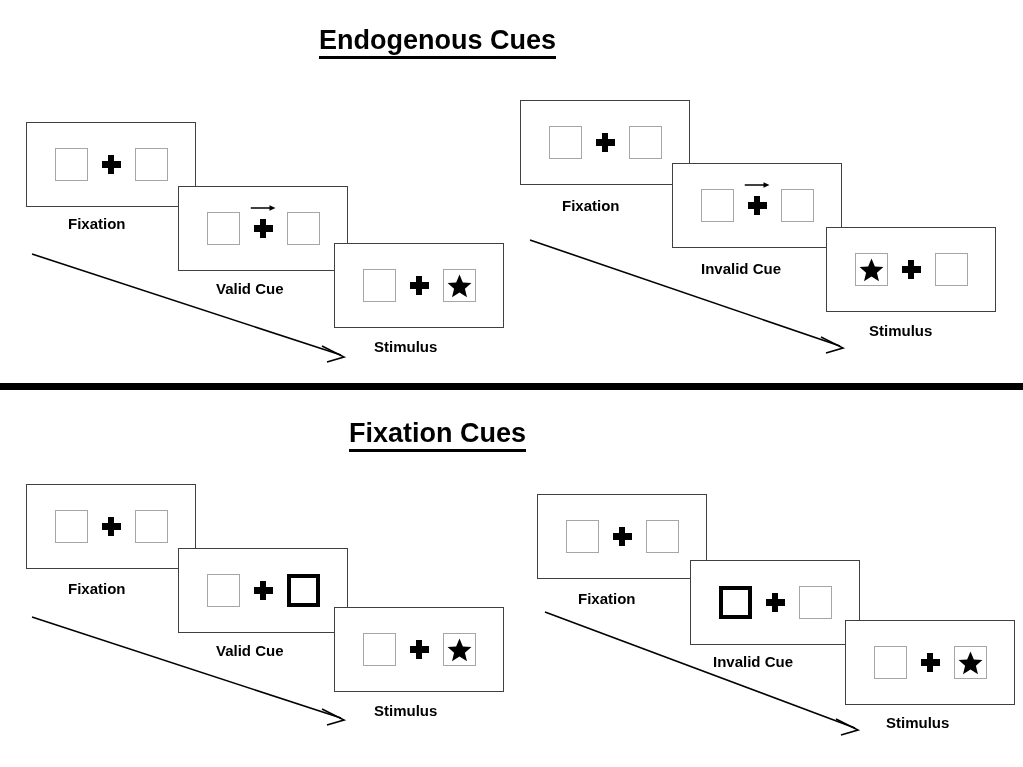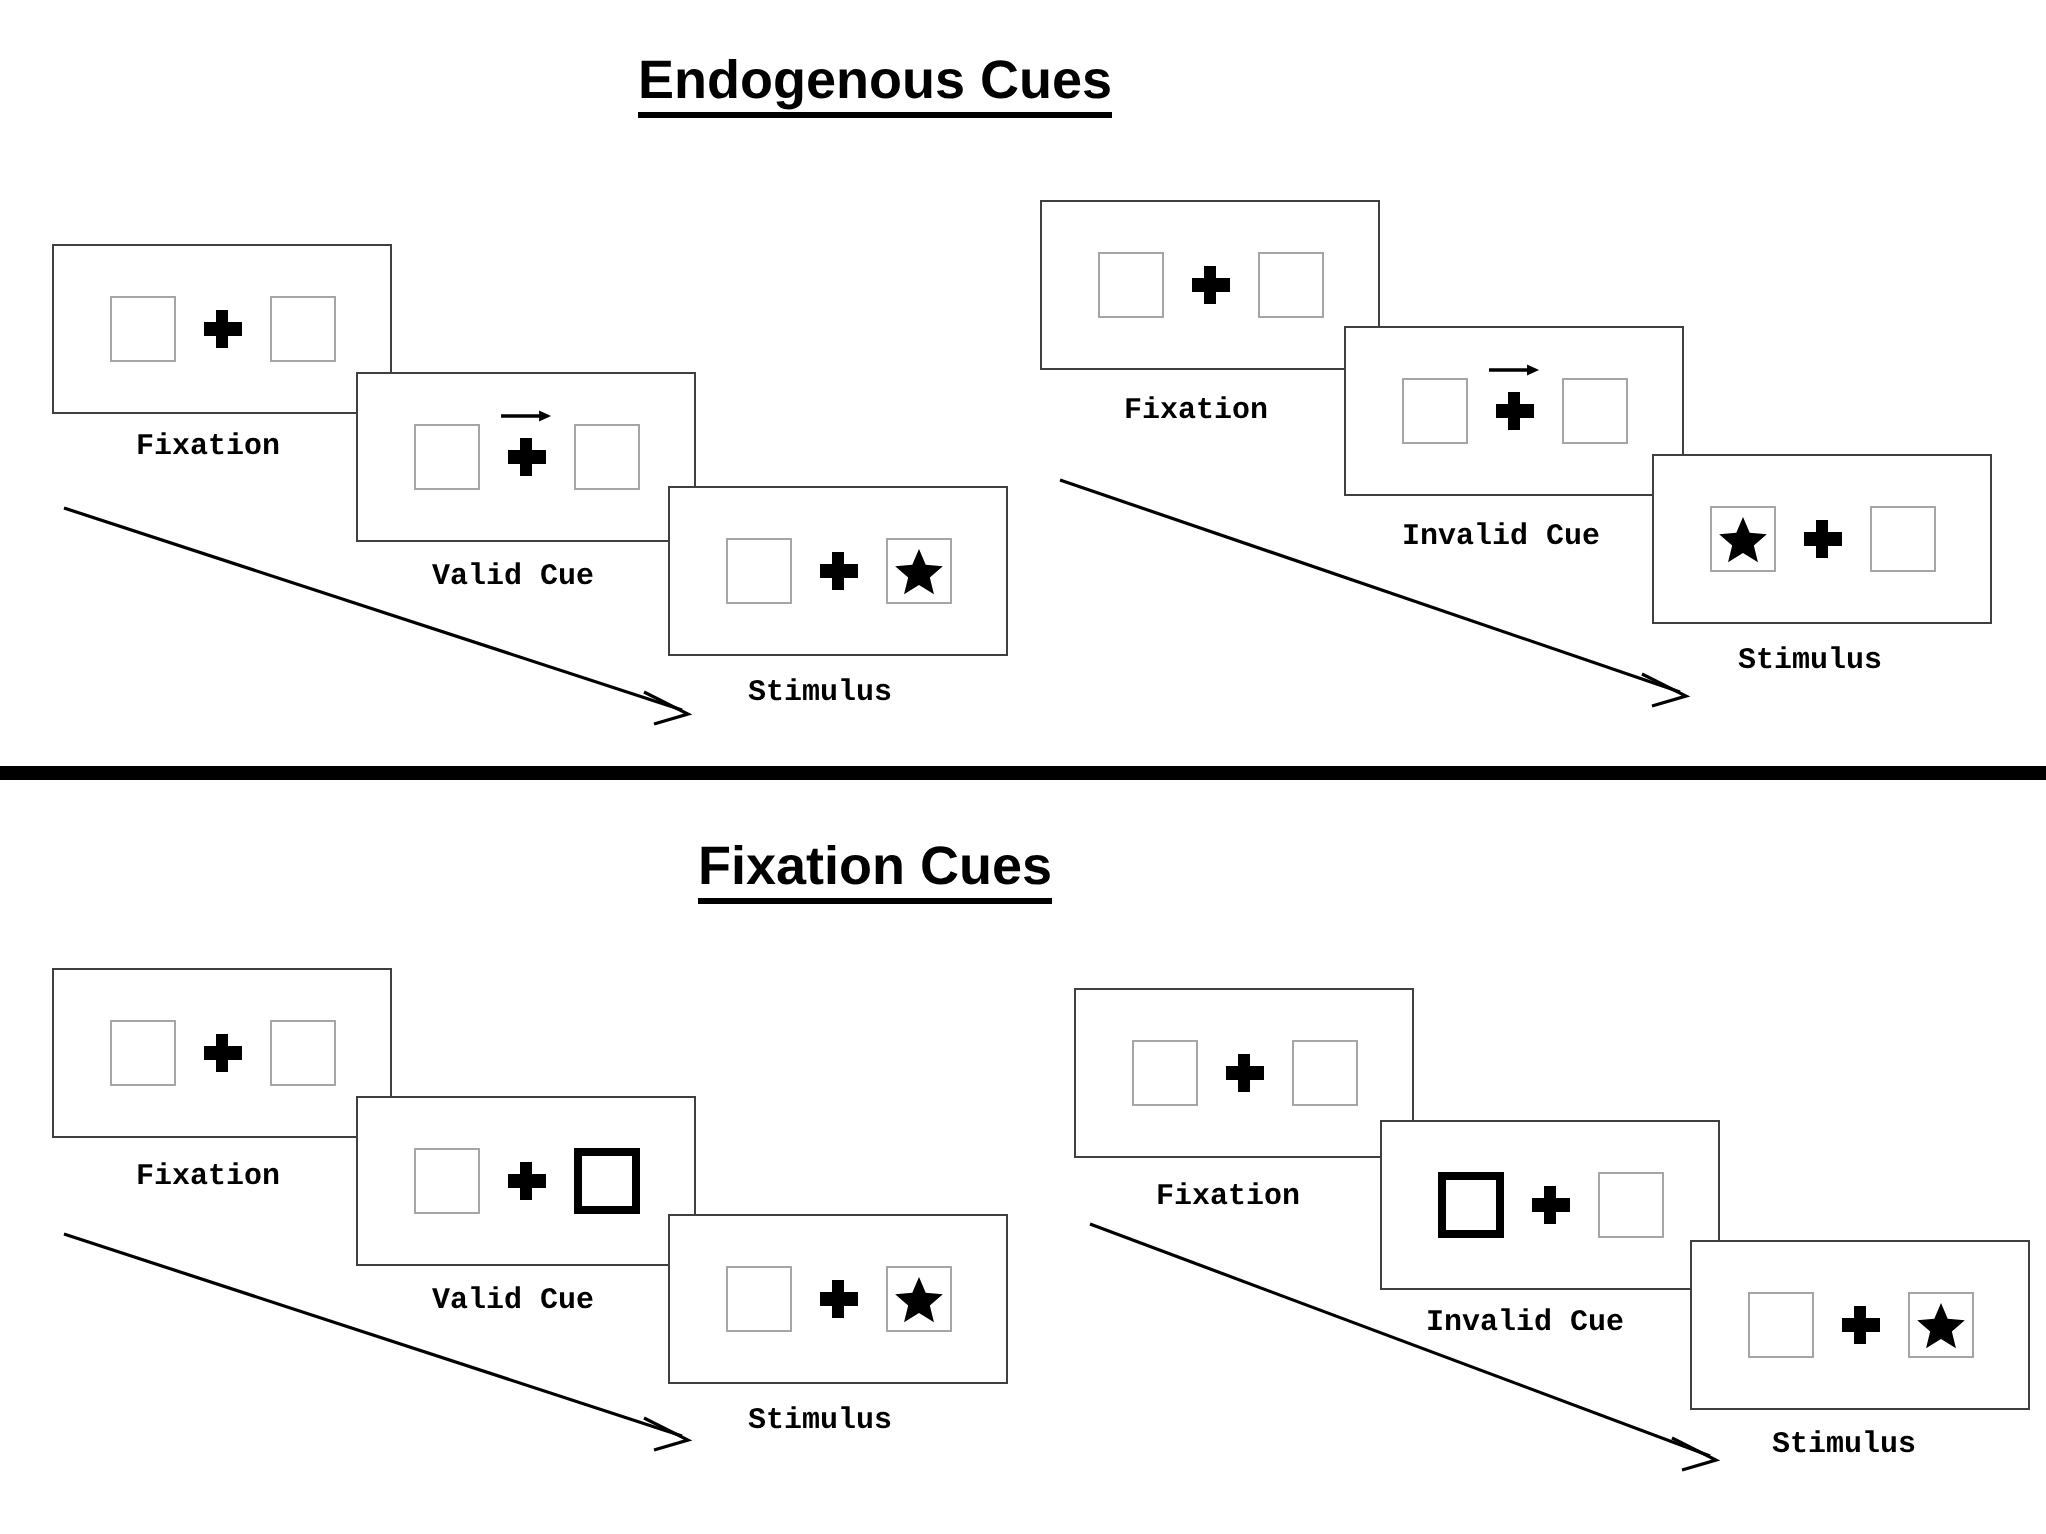--- a/index.html
+++ b/index.html
@@ -126,21 +126,20 @@
   }
   .cue-arrow svg { display: block; }
 
   
   .caption {
     position: absolute;
     font-size: 15px;
     font-weight: bold;
     color: #000000;
     white-space: nowrap;
-    font-family: Liberation Mono, monospace;
   }
 
   
   .flow-arrow {
     position: absolute;
     pointer-events: none;
   }
   .flow-arrow svg { display: block; overflow: visible; }
 </style>
 </head>

